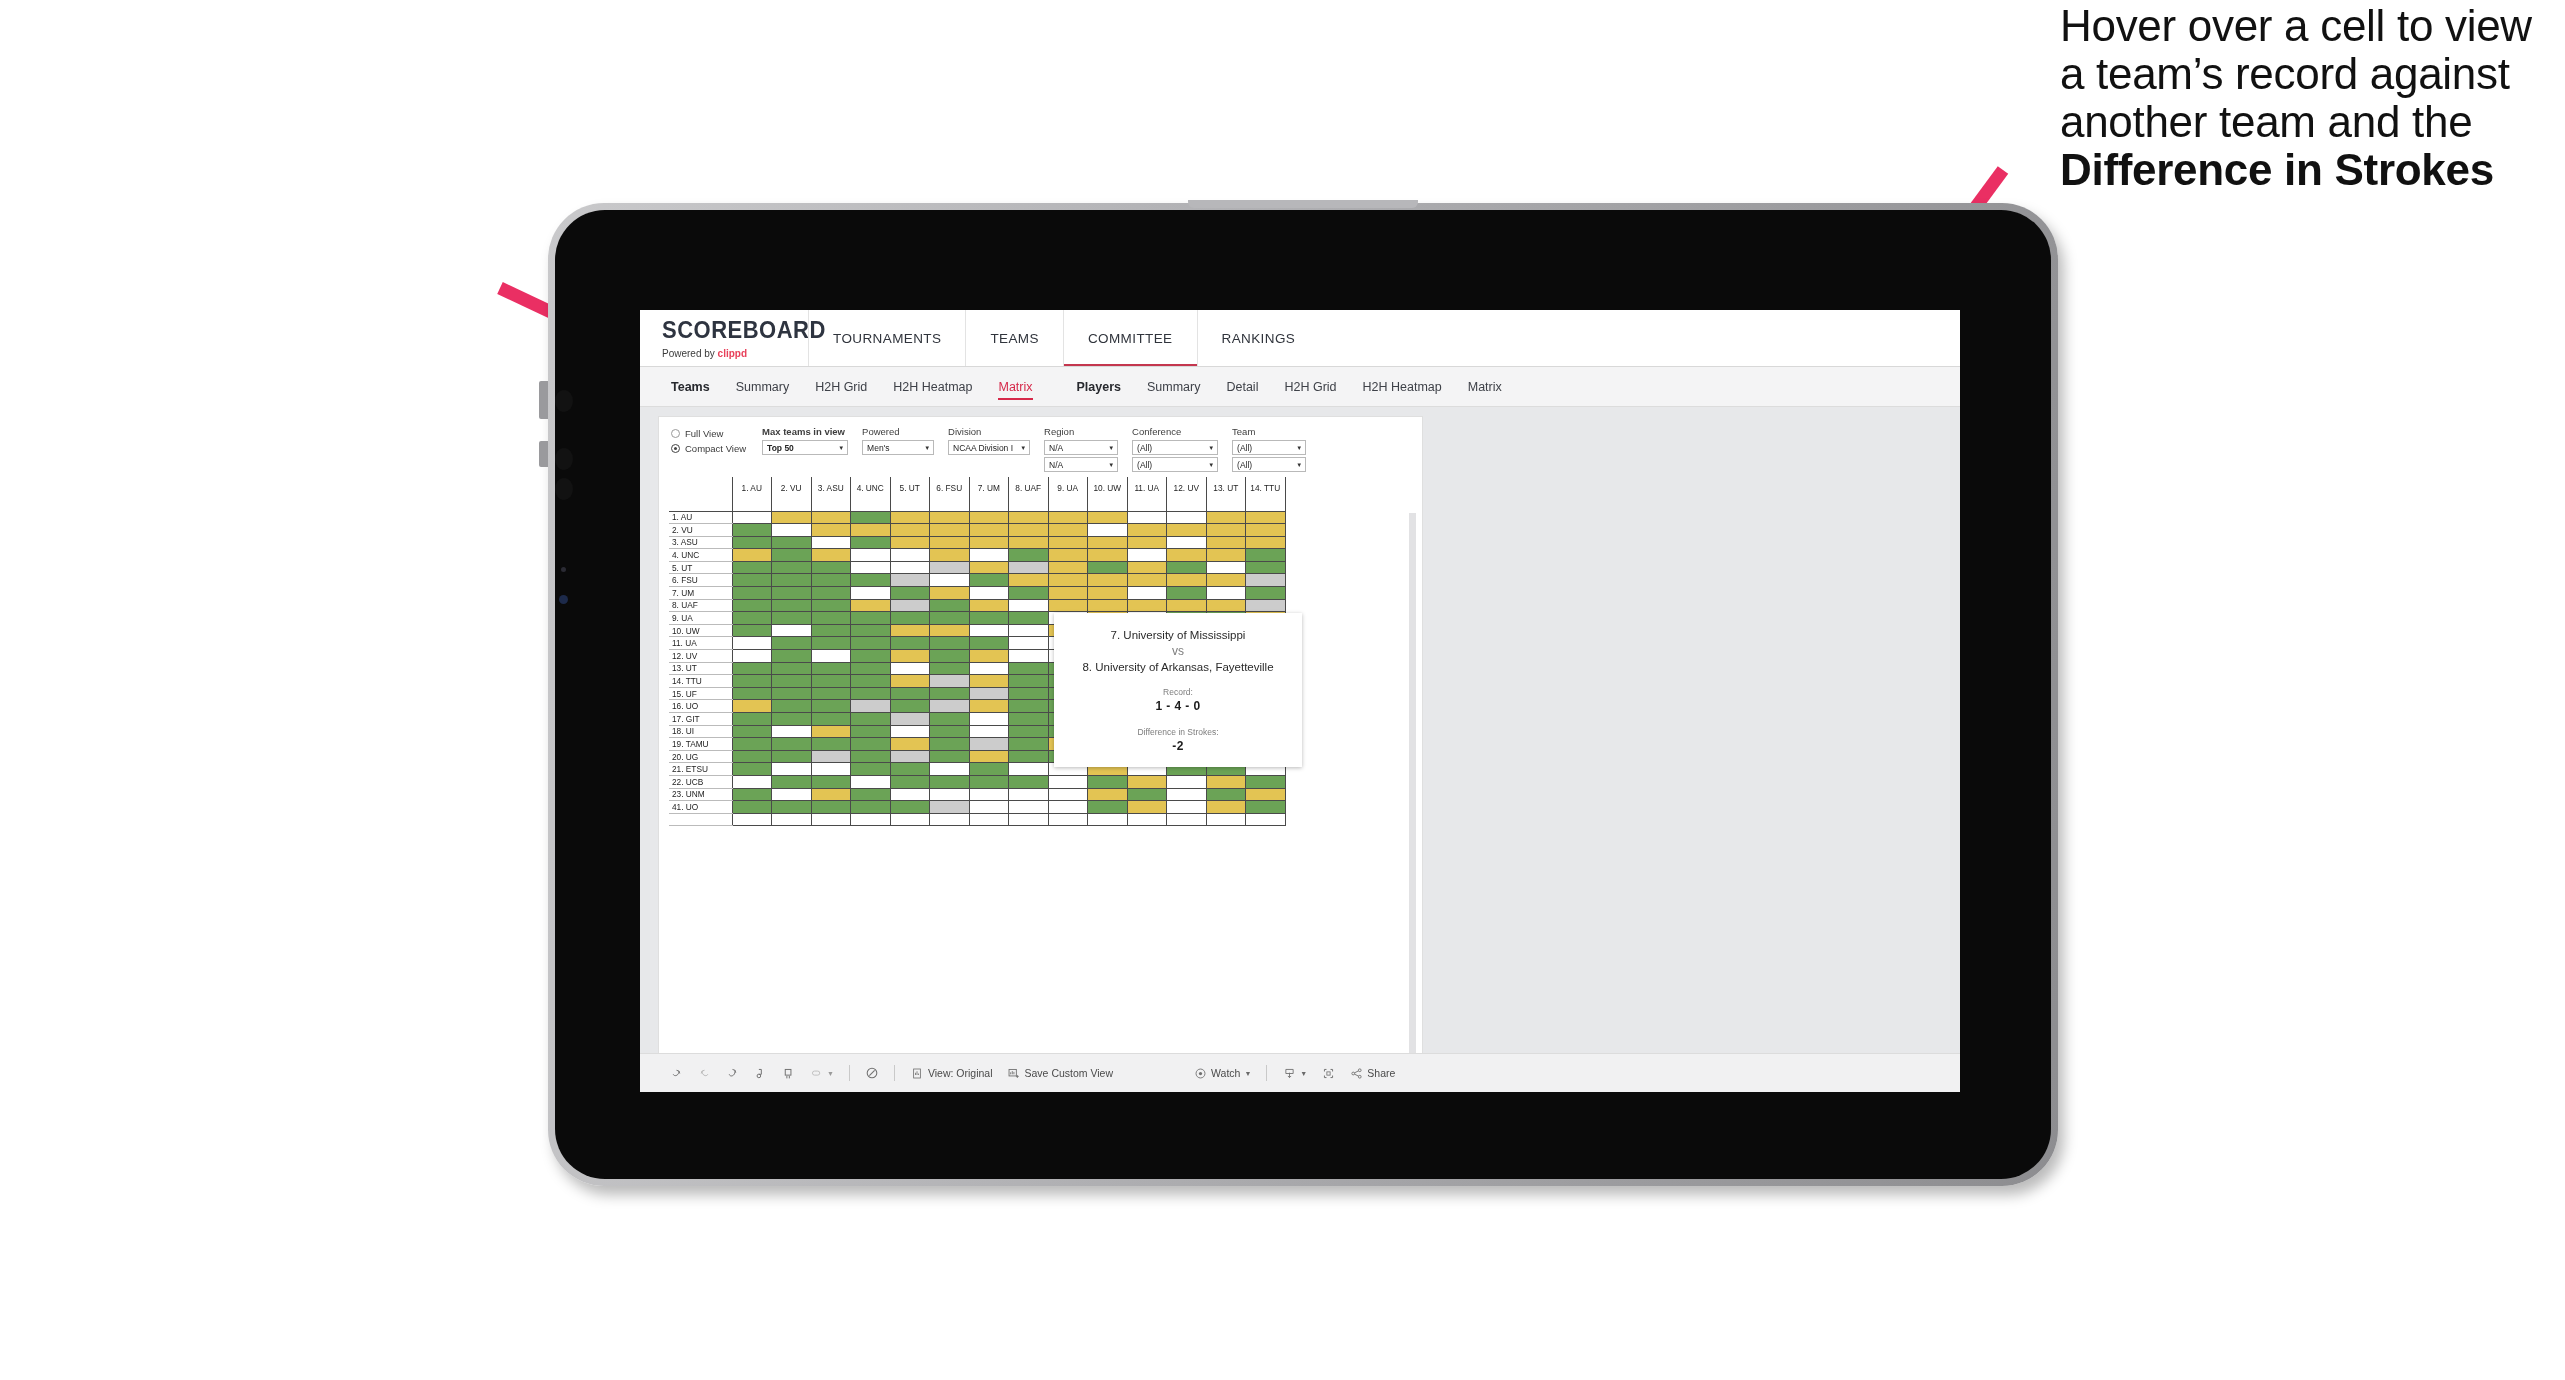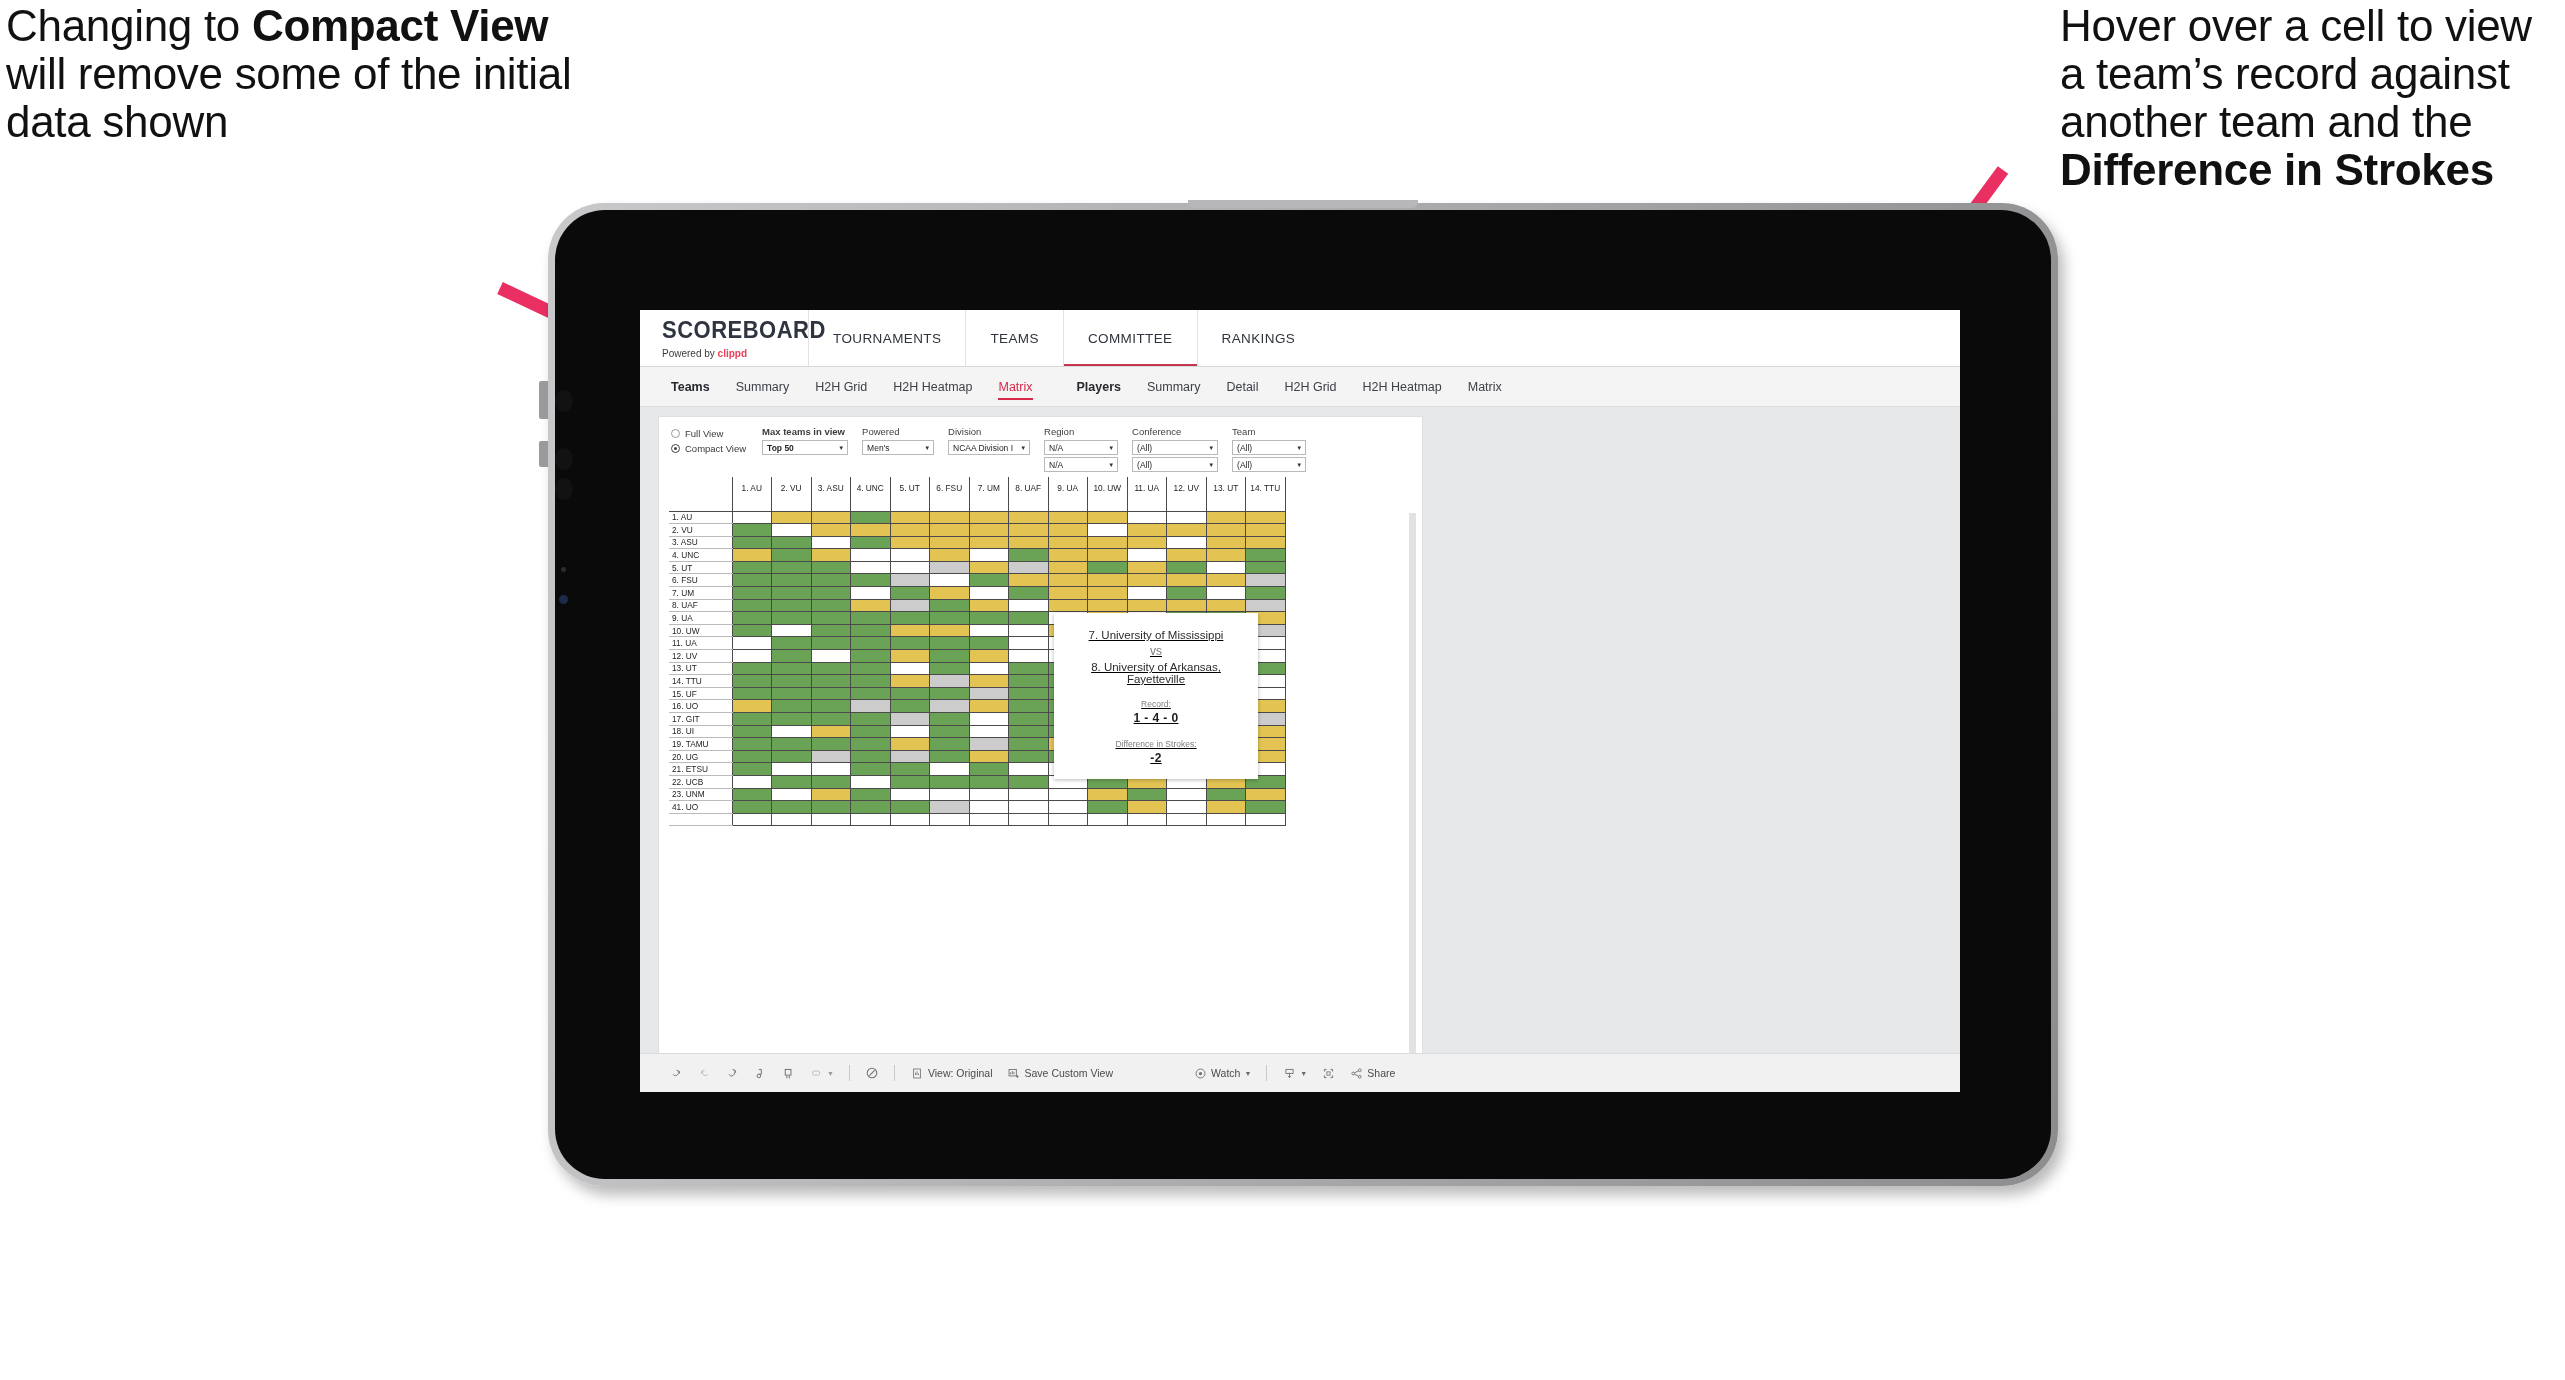--- a/index.html
+++ b/index.html
@@ -186,23 +186,23 @@
     position:absolute; right: 0px; top: 36px; width: 7px; bottom: 0px; background:#e2e2e4;
   }
   #mx-hscroll {
     position:absolute; left: 63px; right: 8px; bottom: 6px; height: 9px; background:#f1f1f1;
   }
   #mx-hscroll i { display:block; height:100%; width: 48%; background:#d6d6d8; }
 
   
   #tooltip {
     position:absolute; left: 395px; top: 196px;
-    width: 204px; padding: 16px 10px 14px;
+    width: 248px; padding: 16px 10px 14px;
     background:#ffffff; box-shadow: 0 1px 4px rgba(0,0,0,0.28);
-    text-align:center; z-index: 30; text-decoration: underline;
+    text-align:center; z-index: 30;
   }
   #tt-a { font-size: 11.5px; color:#2a2a2a; font-weight:400; }
   #tt-vs { font-size: 12px; color:#7d7d7d; margin: 3px 0; }
   #tt-b { font-size: 11.5px; color:#2a2a2a; }
   .tt-lbl { font-size: 8.5px; color:#7d7d7d; margin-top: 14px; }
   .tt-val { font-size: 12px; color:#1d1d1d; font-weight:700; margin-top: 2px; letter-spacing: 0.4px; }
 
   
   #bottombar {
     position:absolute; left:0; right:0; bottom:0; height:39px;
@@ -213,21 +213,20 @@
   .tsep { width:1px; height:16px; background:#c9c9c9; margin: 0 8px; }
   .tico { width: 14px; height: 14px; display:flex; align-items:center; justify-content:center; }
   .tico svg { display:block; }
   .tgap { width: 66px; }
 </style>
 </head>
 <body>
 
 <div id="stage">
 
-  <div id="annot-left" class="annot"><span>Changing to </span><b>Compact View</b><span> will remove some of the initial data shown</span></div>
 
   <div id="annot-right" class="annot"><span>Hover over a cell to view a team’s record against another team and the </span><b>Difference in Strokes</b></div>
 
   <svg class="arrow-svg" viewBox="0 0 2565 1380">
     <g>
       <line x1="500" y1="288" x2="805" y2="432" stroke="#ea2f63" stroke-width="13"></line>
       <polygon points="836,452 786,418 792,452 764,464" fill="#ea2f63"></polygon>
     </g>
     <g>
       <line x1="2003" y1="170" x2="1620" y2="690" stroke="#ea2f63" stroke-width="13"></line>

